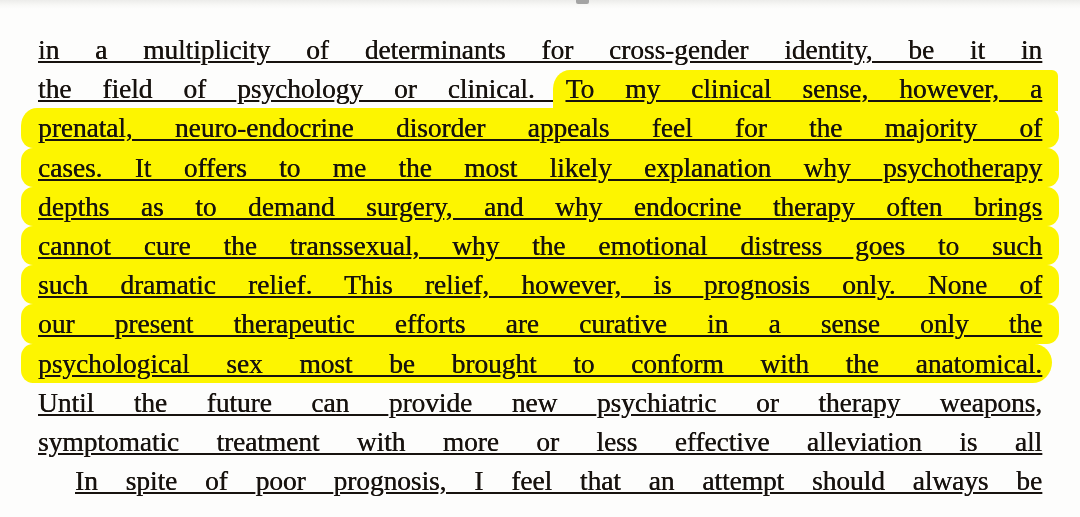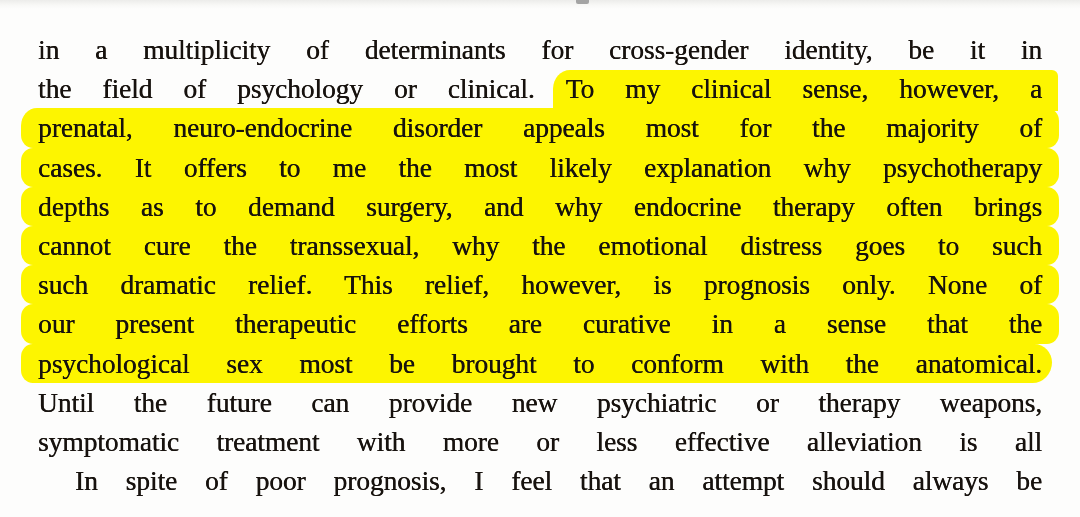--- a/index.html
+++ b/index.html
@@ -30,20 +30,21 @@
     line-height: 39.2px;
     color: #17120e;
     text-shadow: 0.35px 0 0 currentColor;
     letter-spacing: -0.1px;
   }
   .line {
     height: 39.2px;
     text-align: justify;
     text-align-last: justify;
     white-space: normal;
+    text-decoration: underline;
   }
   
   .hl-full {
     background: var(--hl, #fdf500);
     margin: 0 -17px;
     padding: 0 17px;
     border-radius: 12px / 13px;
   }
   .hl-full.hl-top { border-radius: 16px 12px 12px 12px / 18px 13px 13px 13px; }
   .hl-full.hl-end {
@@ -63,24 +64,24 @@
 </style>
 </head>
 <body>
 
 <div class="page">
   <div class="top-band"></div>
   <div class="edge-mark"></div>
   <main class="text-block" style="--hl: #fdf500; color: rgb(23, 18, 14);">
       <div class="line"><span>in a multiplicity of determinants for cross-gender identity, be it in</span></div>
       <div class="line"><span>the field of psychology or clinical. </span><span class="hl-inline">To my clinical sense, however, a</span></div>
-      <div class="line hl-full hl-top"><span>prenatal, neuro-endocrine disorder appeals most for the majority of</span></div>
+      <div class="line hl-full hl-top"><span>prenatal, neuro-endocrine disorder appeals feel for the majority of</span></div>
       <div class="line hl-full"><span>cases. It offers to me the most likely explanation why psychotherapy</span></div>
       <div class="line hl-full"><span>depths as to demand surgery, and why endocrine therapy often brings</span></div>
       <div class="line hl-full"><span>cannot cure the transsexual, why the emotional distress goes to such</span></div>
       <div class="line hl-full"><span>such dramatic relief. This relief, however, is prognosis only. None of</span></div>
-      <div class="line hl-full"><span>our present therapeutic efforts are curative in a sense that the</span></div>
+      <div class="line hl-full"><span>our present therapeutic efforts are curative in a sense only the</span></div>
       <div class="line hl-full hl-end"><span>psychological sex most be brought to conform with the anatomical.</span></div>
       <div class="line"><span>Until the future can provide new psychiatric or therapy weapons,</span></div>
       <div class="line"><span>symptomatic treatment with more or less effective alleviation is all</span></div>
       <div class="line indent"><span>In spite of poor prognosis, I feel that an attempt should always be</span></div>
     </main>
 </div>
 
 </body></html>

